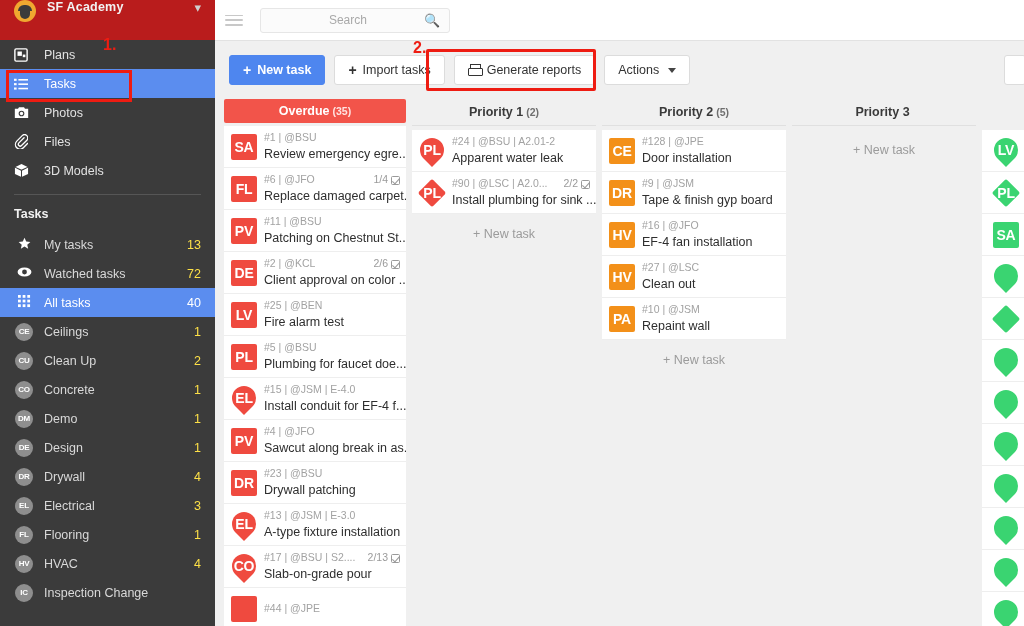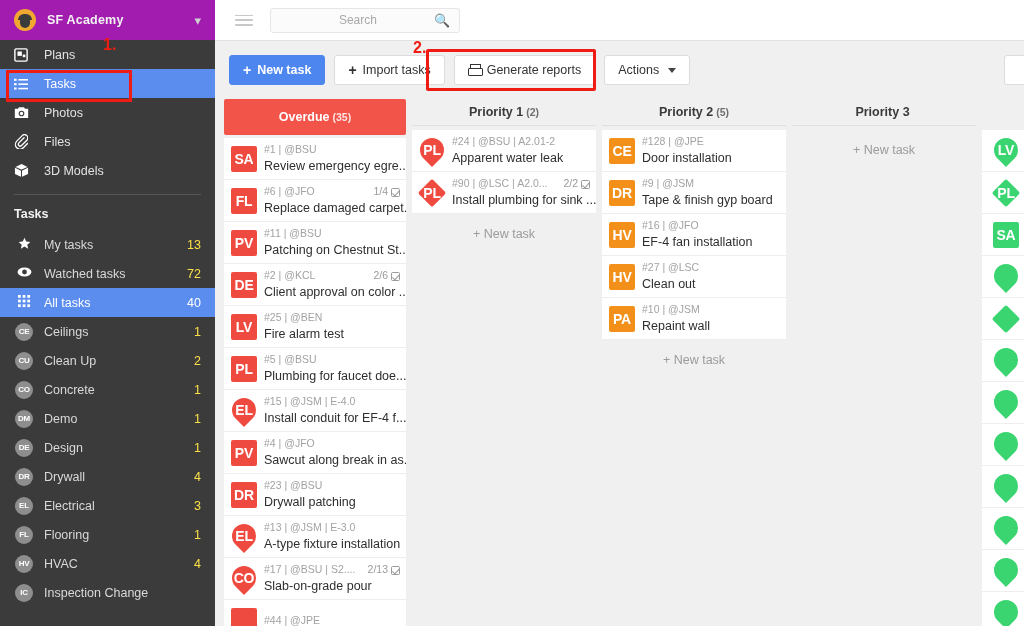--- a/index.html
+++ b/index.html
@@ -15,22 +15,22 @@
   
   #sidebar {
     width: 215px; height: 626px;
     background: #3b3b3b;
     color: #d8d8d8;
     flex: 0 0 215px;
     position: relative;
     overflow: hidden;
   }
   .brand {
-    height: 40px; display: flex; align-items: center;
-    padding: 0 10px 0 14px; background: #a21caf;
+    height: 40px; display: flex; 
+    padding: 0 10px 0 14px; background: #b91c1c;
   }
   .brand-logo {
     width: 22px; height: 22px; border-radius: 50%;
     background: #f0a830; position: relative; flex: 0 0 22px;
     overflow: hidden;
   }
   .brand-logo::before {
     content: ""; position: absolute; left: 4px; top: 4.5px;
     width: 14px; height: 6px; border-radius: 7px 7px 0 0;
     background: #3b3b3b;
@@ -98,21 +98,21 @@
   .ann-num {
     position: absolute; color: #ee1c12; font-weight: bold;
     font-size: 16px; font-family: "Liberation Sans", sans-serif;
   }
 
   
   #main { flex: 1; height: 626px; position: relative; background: #f0f0f0;
           display: flex; flex-direction: column; overflow: hidden; }
   .topbar {
     height: 41px; background: #fff; border-bottom: 1px solid #e2e2e2;
-    display: flex; align-items: center; padding-left: 20px; flex: 0 0 41px;
+    display: flex; align-items: center; padding-left: 10px; flex: 0 0 41px;
   }
   .hamburger { width: 18px; display: flex; flex-direction: column;
                justify-content: space-between; height: 11px; cursor: pointer; }
   .hamburger span { display:block; height: 1.5px; background: #c8c8c8; border-radius:1px;}
   .searchbox {
     margin-left: 17px; width: 190px; height: 25px;
     border: 1px solid #e6e6e6; border-radius: 3px; background: #fbfbfb;
     display: flex; align-items: center; justify-content: space-between;
     padding: 0 8px 0 10px;
   }
@@ -162,21 +162,21 @@
   .col.overdue { width: 182px; flex: 0 0 182px; }
   .col.green { width: 48px; flex: 0 0 48px; overflow: hidden; }
 
   .col-head {
     height: 27px; display: flex; align-items: center; justify-content: center;
     font-size: 12.5px; font-weight: bold; color: #3a3a3a;
     border-bottom: 1px solid #e0e0e0; margin-bottom: 4px;
   }
   .col-head.redhead {
     background: #f2544a; color: #fff; border-bottom: none;
-    border-radius: 2px; height: 36px; margin-bottom: 3px;
+    border-radius: 2px; height: 24px; margin-bottom: 3px;
   }
   .col-head .cnt { font-size: 10.5px; font-weight: bold; margin-left: 3px; }
   .col-head.redhead .cnt { color: #ffe3e1; }
   .col-head .cnt.dim { color: #6f6f6f; }
 
   .cards { flex: 1; overflow: hidden; }
   .card {
     background: #fff; border-bottom: 1px solid #eeeeee;
     height: 42px; display: flex; align-items: center; padding: 0 6px 0 7px;
     cursor: pointer;

